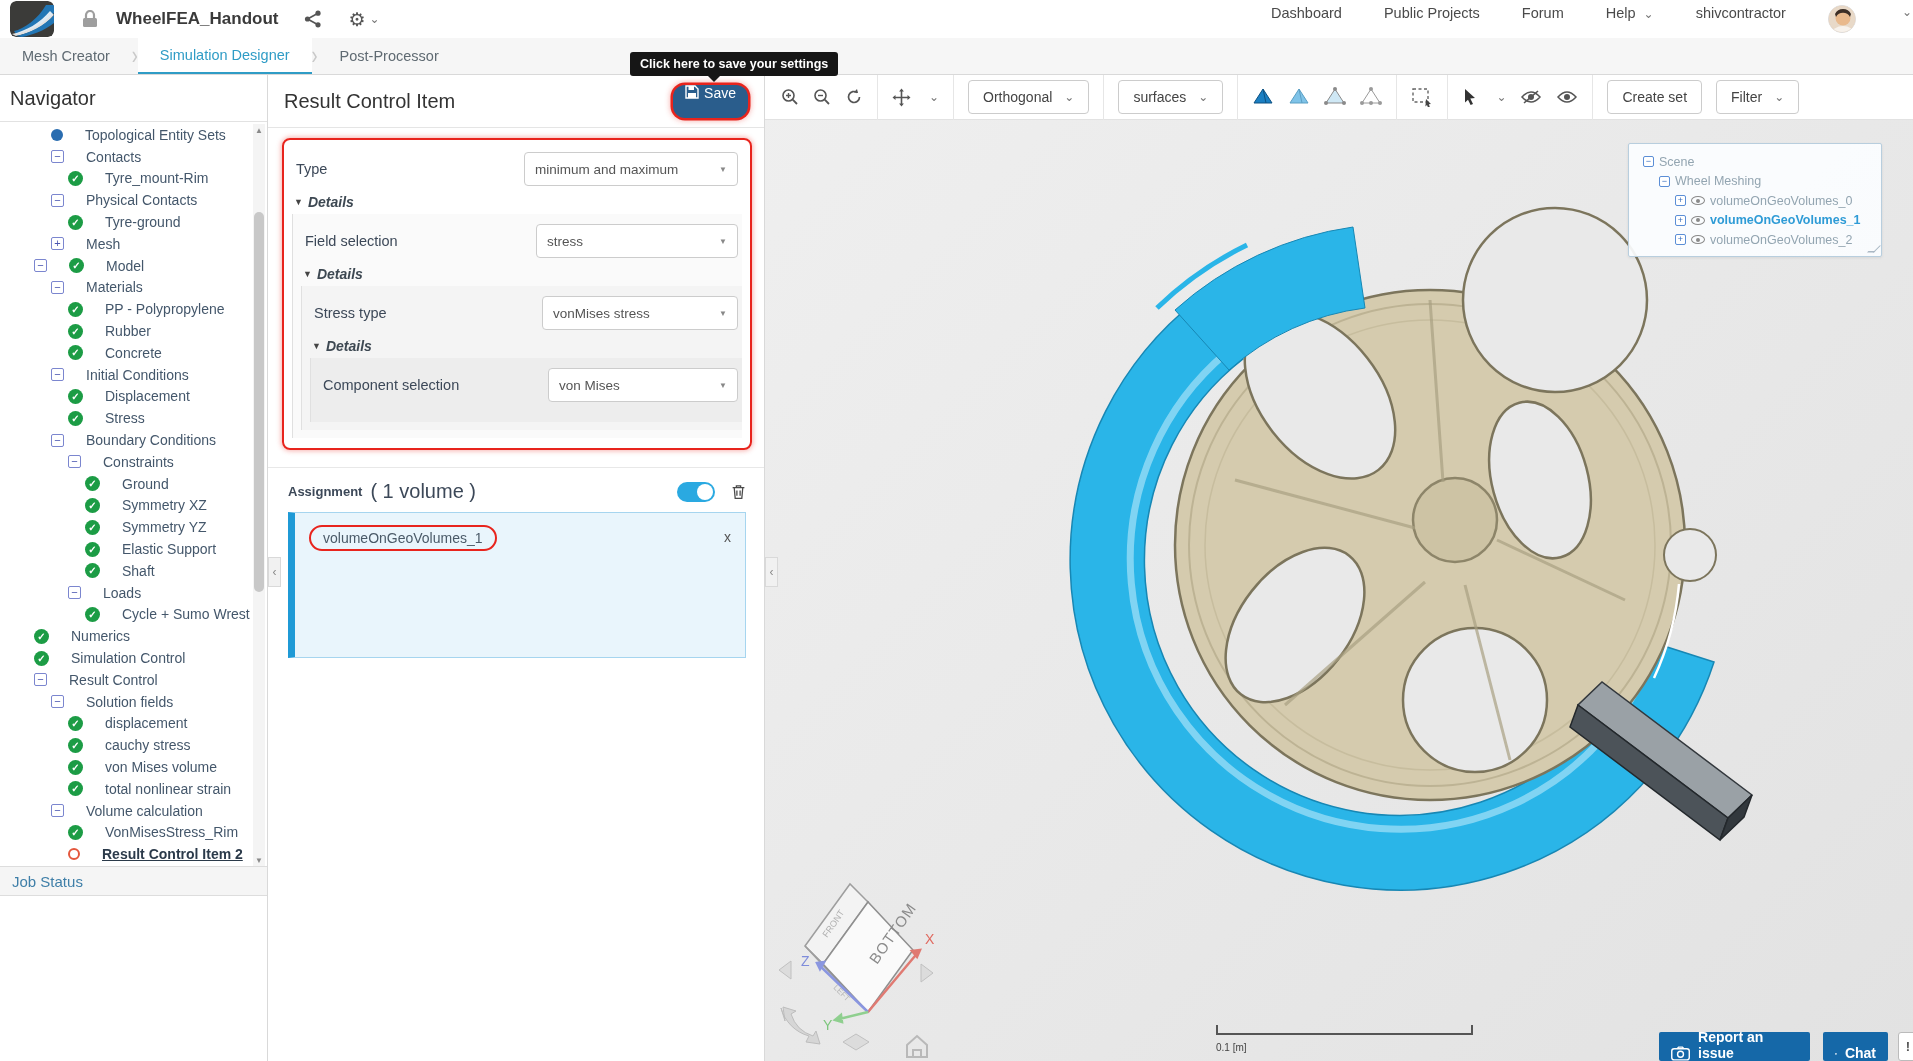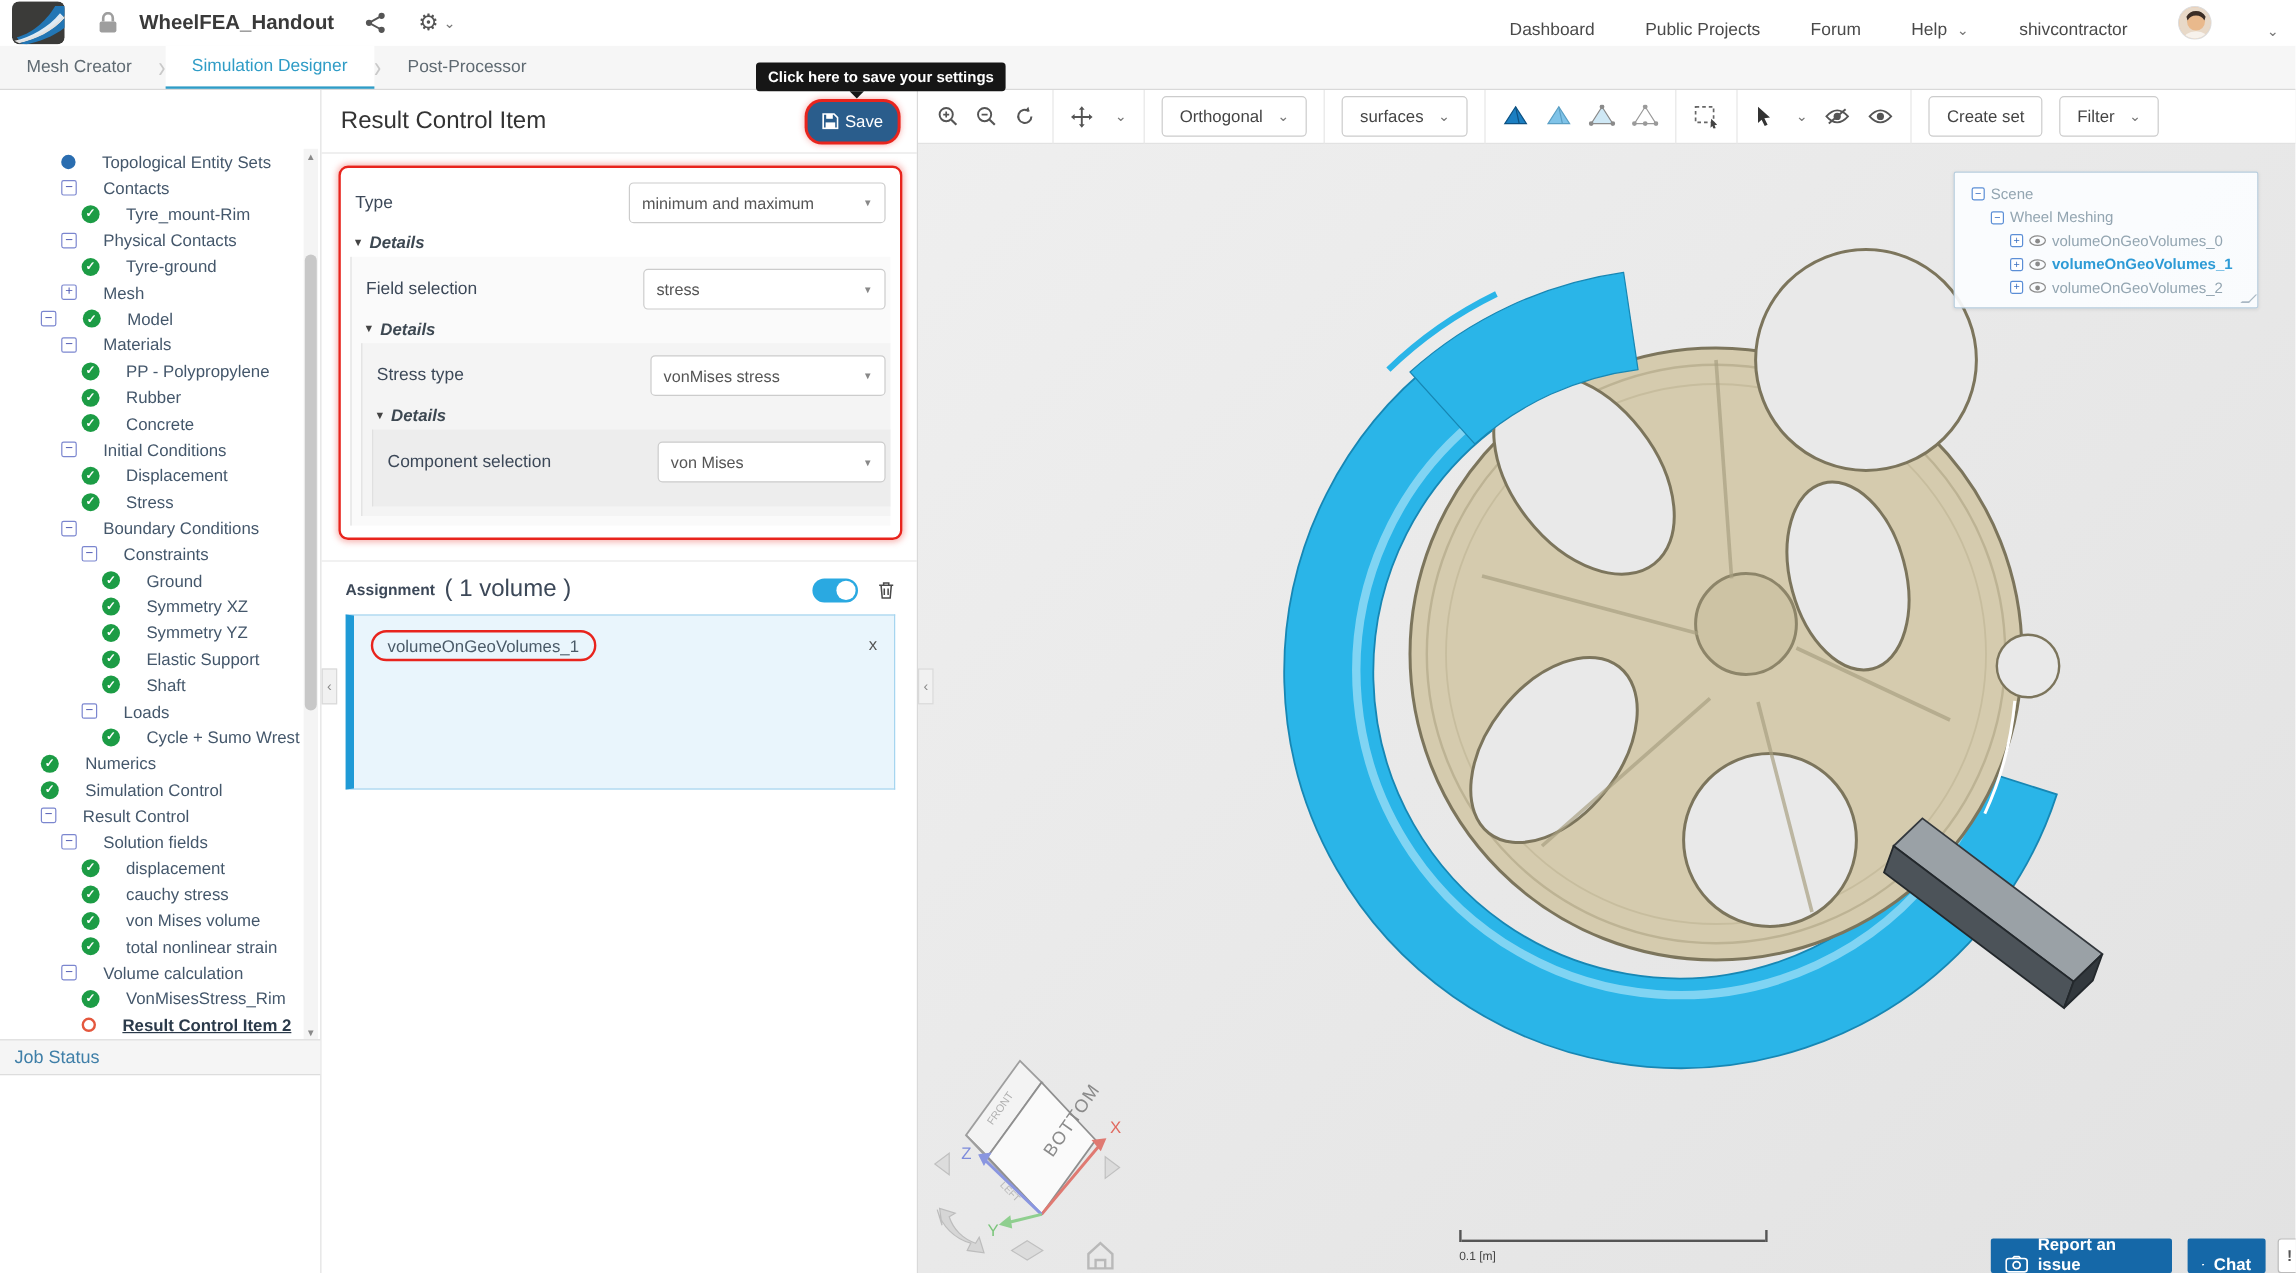--- a/index.html
+++ b/index.html
@@ -5,21 +5,21 @@
   *{box-sizing:border-box;margin:0;padding:0}
   html,body{width:1913px;height:1061px;overflow:hidden}
   body{font-family:"Liberation Sans",sans-serif;background:#fff;position:relative;color:#333}
 
   
   .topbar{position:absolute;left:0;top:0;width:1913px;height:38px;background:#fff;display:flex;align-items:center;z-index:30}
   .logo{width:44px;height:36px;margin-left:10px;border-radius:6px;overflow:hidden}
   .lock{margin-left:28px;display:flex}
   .proj-title{margin-left:18px;font-size:17px;font-weight:700;color:#3a3a3a}
   .tb-ico{margin-left:26px;display:flex;align-items:center;color:#555}
-  .tb-right{margin-left:auto;display:flex;align-items:flex-end;gap:42px;margin-right:14px;font-size:14.5px;color:#4a4a4a}
+  .tb-right{margin-left:auto;display:flex;align-items:flex-start;gap:42px;margin-right:1px;font-size:14.5px;color:#4a4a4a}
   .tb-link{cursor:pointer}
   .chev{font-size:12px;color:#777;margin-left:4px}
   .avatar{width:28px;height:28px;border-radius:50%;overflow:hidden;background:#f3c9a2;border:1px solid #ddd}
 
   
   .tabbar{position:absolute;left:0;top:38px;width:1913px;height:37px;background:#f6f6f6;border-bottom:1px solid #d9d9d9;display:flex;align-items:stretch;z-index:25}
   .tab{display:flex;align-items:center;padding:0 22px;font-size:14.5px;color:#5f6a72;position:relative}
   .tab.active{background:#fff;color:#2f9cc6;border-bottom:2px solid #2f9cc6}
   .tab-sep{display:flex;align-items:center;color:#c9c9c9;font-size:18px;transform:scaleY(1.4)}
 
@@ -48,21 +48,21 @@
   .job-row{position:absolute;left:0;top:821px;width:100%;height:44px;border-bottom:1px solid #eee;display:flex;align-items:center;gap:10px;padding-left:14px}
   .op-label{font-size:15px;color:#333;width:88px}
   .badge-finished{background:#4caf50;color:#fff;font-size:13px;font-weight:700;border-radius:3px;padding:4px 16px}
   .job-btn{width:24px;height:24px;border:1px solid #bcd8ea;border-radius:3px;background:#fff;display:flex;align-items:center;justify-content:center;cursor:pointer}
   .stop-sq{width:11px;height:11px;background:#1f76b4;border-radius:2px}
 
   
   .panel{position:absolute;left:268px;top:75px;width:497px;height:986px;background:#fff;border-right:1px solid #d9d9d9}
   .panel-head{position:absolute;left:0;top:0;width:100%;height:53px;border-bottom:1px solid #e5e5e5;display:flex;align-items:center;padding:0 16px}
   .panel-title{font-size:20px;color:#333}
-  .save-btn{margin-left:auto;background:#2a5d8c;color:#fff;font-size:14px;height:33px;padding:0 12px;border:none;border-radius:12px;display:flex;align-items:center;gap:5px;cursor:pointer;box-shadow:0 0 0 2.5px #e8241d,0 0 6px 2px rgba(232,36,29,.45)}
+  .save-btn{margin-left:auto;background:#2a5d8c;color:#fff;font-size:14px;height:33px;padding:0 12px;border:none;border-radius:12px;display:flex;gap:5px;cursor:pointer;box-shadow:0 0 0 2.5px #e8241d,0 0 6px 2px rgba(232,36,29,.45)}
   .redbox{position:absolute;left:14px;top:63px;width:470px;border:2.5px solid #e8241d;border-radius:8px;padding:6px 8px 10px 8px;box-shadow:0 0 5px 1px rgba(232,36,29,.35)}
   .frow{display:flex;align-items:center;justify-content:space-between;margin:6px 4px}
   .flabel{font-size:14.5px;color:#3c4858}
   .ctrl{height:34px;border:1px solid #ccc;border-radius:4px;background:#fff;display:flex;align-items:center;padding:0 10px;font-size:13.5px;color:#555}
   .ctrl.select{justify-content:space-between;cursor:pointer}
   .ctrl .sel-caret{font-size:8px;color:#888;margin-left:8px}
   input.ctrl{width:214px}
   .dhead{display:flex;align-items:center;gap:5px;font-size:14px;font-style:italic;font-weight:700;color:#3d4852;margin:8px 2px 4px}
   .dcaret{font-size:9px;color:#444;font-style:normal}
   .dbox{border-left:1px solid #e0e0e0;margin-top:2px;padding:4px 0 8px 8px}
@@ -162,20 +162,23 @@
     </div>
   <span class="tab-sep">›</span>
   <div class="tab">
       <span>Post-Processor</span>
     </div>
 </nav>
 
 <div class="tooltip">Click here to save your settings</div>
 
 <aside class="navigator">
+  <div class="nav-head">
+    <span>Navigator</span>
+  </div>
   <div class="tree" id="nav-tree">
       <div class="trow" style="padding-left: 51px;">
         <span class="ti ti-dot"></span>
         <span class="tlabel">Topological Entity Sets</span>
       </div>
       <div class="trow" style="padding-left: 51px;">
         <span class="ti ti-minus">−</span>
         <span class="tlabel">Contacts</span>
       </div>
       <div class="trow" style="padding-left: 68px;">

